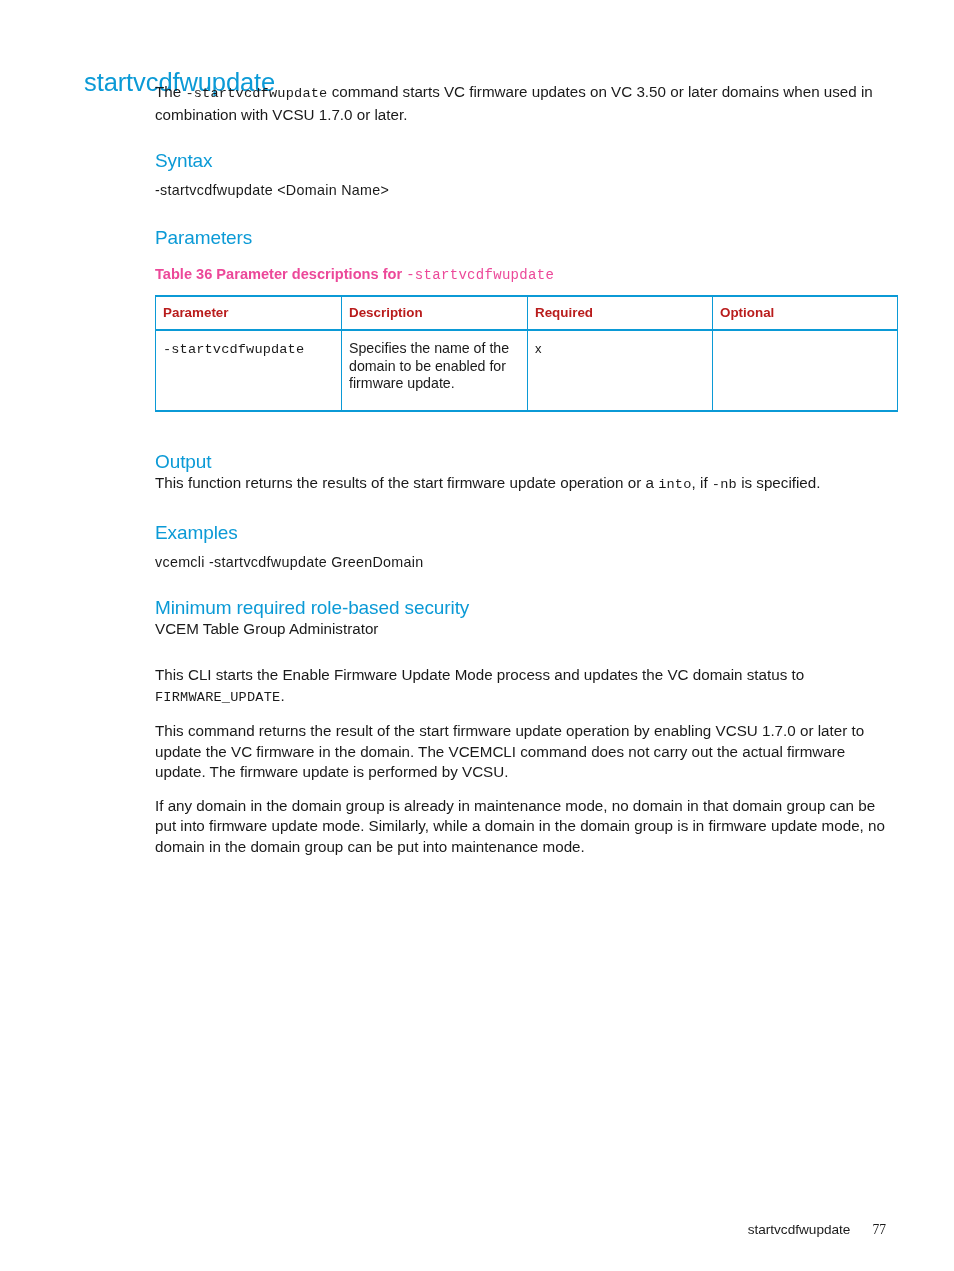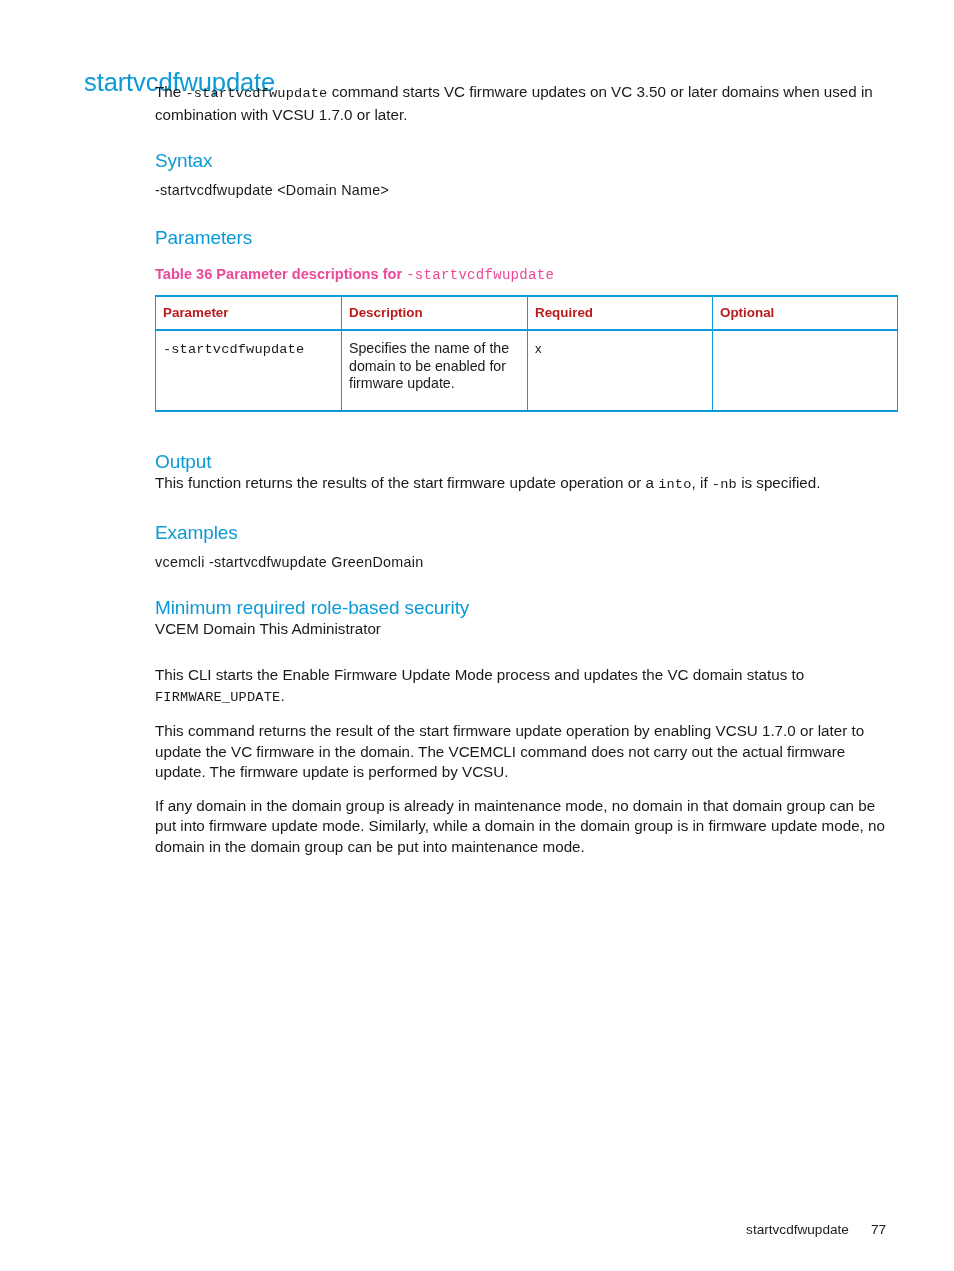--- a/index.html
+++ b/index.html
@@ -158,20 +158,21 @@
     text-align: right;
     padding-right: 68px;
     box-sizing: border-box;
     font-size: 13.6px;
     color: #1a1a1a;
     white-space: nowrap;
   }
   .footer .pnum {
     display: inline-block;
     margin-left: 22px;
+    font-family: Liberation Serif, serif;
   }
 </style>
 </head>
 <body>
 
 <div class="page">
 
   <h1 class="h1">startvcdfwupdate</h1>
 
   <div class="content">
@@ -219,21 +220,21 @@
       <p class="body after-h2"><span>This function returns the results of the start firmware update operation or a </span><code class="mono">into</code><span>, if </span><code class="mono">-nb</code><span> is specified.</span></p>
     </div>
 
     <div class="sec-examples">
       <h2 class="h2">Examples</h2>
       <div class="codeline">vcemcli -startvcdfwupdate GreenDomain</div>
     </div>
 
     <div class="sec-role">
       <h2 class="h2">Minimum required role-based security</h2>
-      <p class="body after-h2">VCEM Domain This Administrator</p>
+      <p class="body after-h2">VCEM Table Group Administrator</p>
     </div>
 
     <div class="sec-remarks">
       <p class="body after-h2"><span>This CLI starts the Enable Firmware Update Mode process and updates the VC domain status to </span><code class="mono">FIRMWARE_UPDATE</code><span>.</span></p>
       <p class="body">This command returns the result of the start firmware update operation by enabling VCSU 1.7.0 or later to update the VC firmware in the domain. The VCEMCLI command does not carry out the actual firmware update. The firmware update is performed by VCSU.</p>
       <p class="body">If any domain in the domain group is already in maintenance mode, no domain in that domain group can be put into firmware update mode. Similarly, while a domain in the domain group is in firmware update mode, no domain in the domain group can be put into maintenance mode.</p>
     </div>
 
   </div>
 

